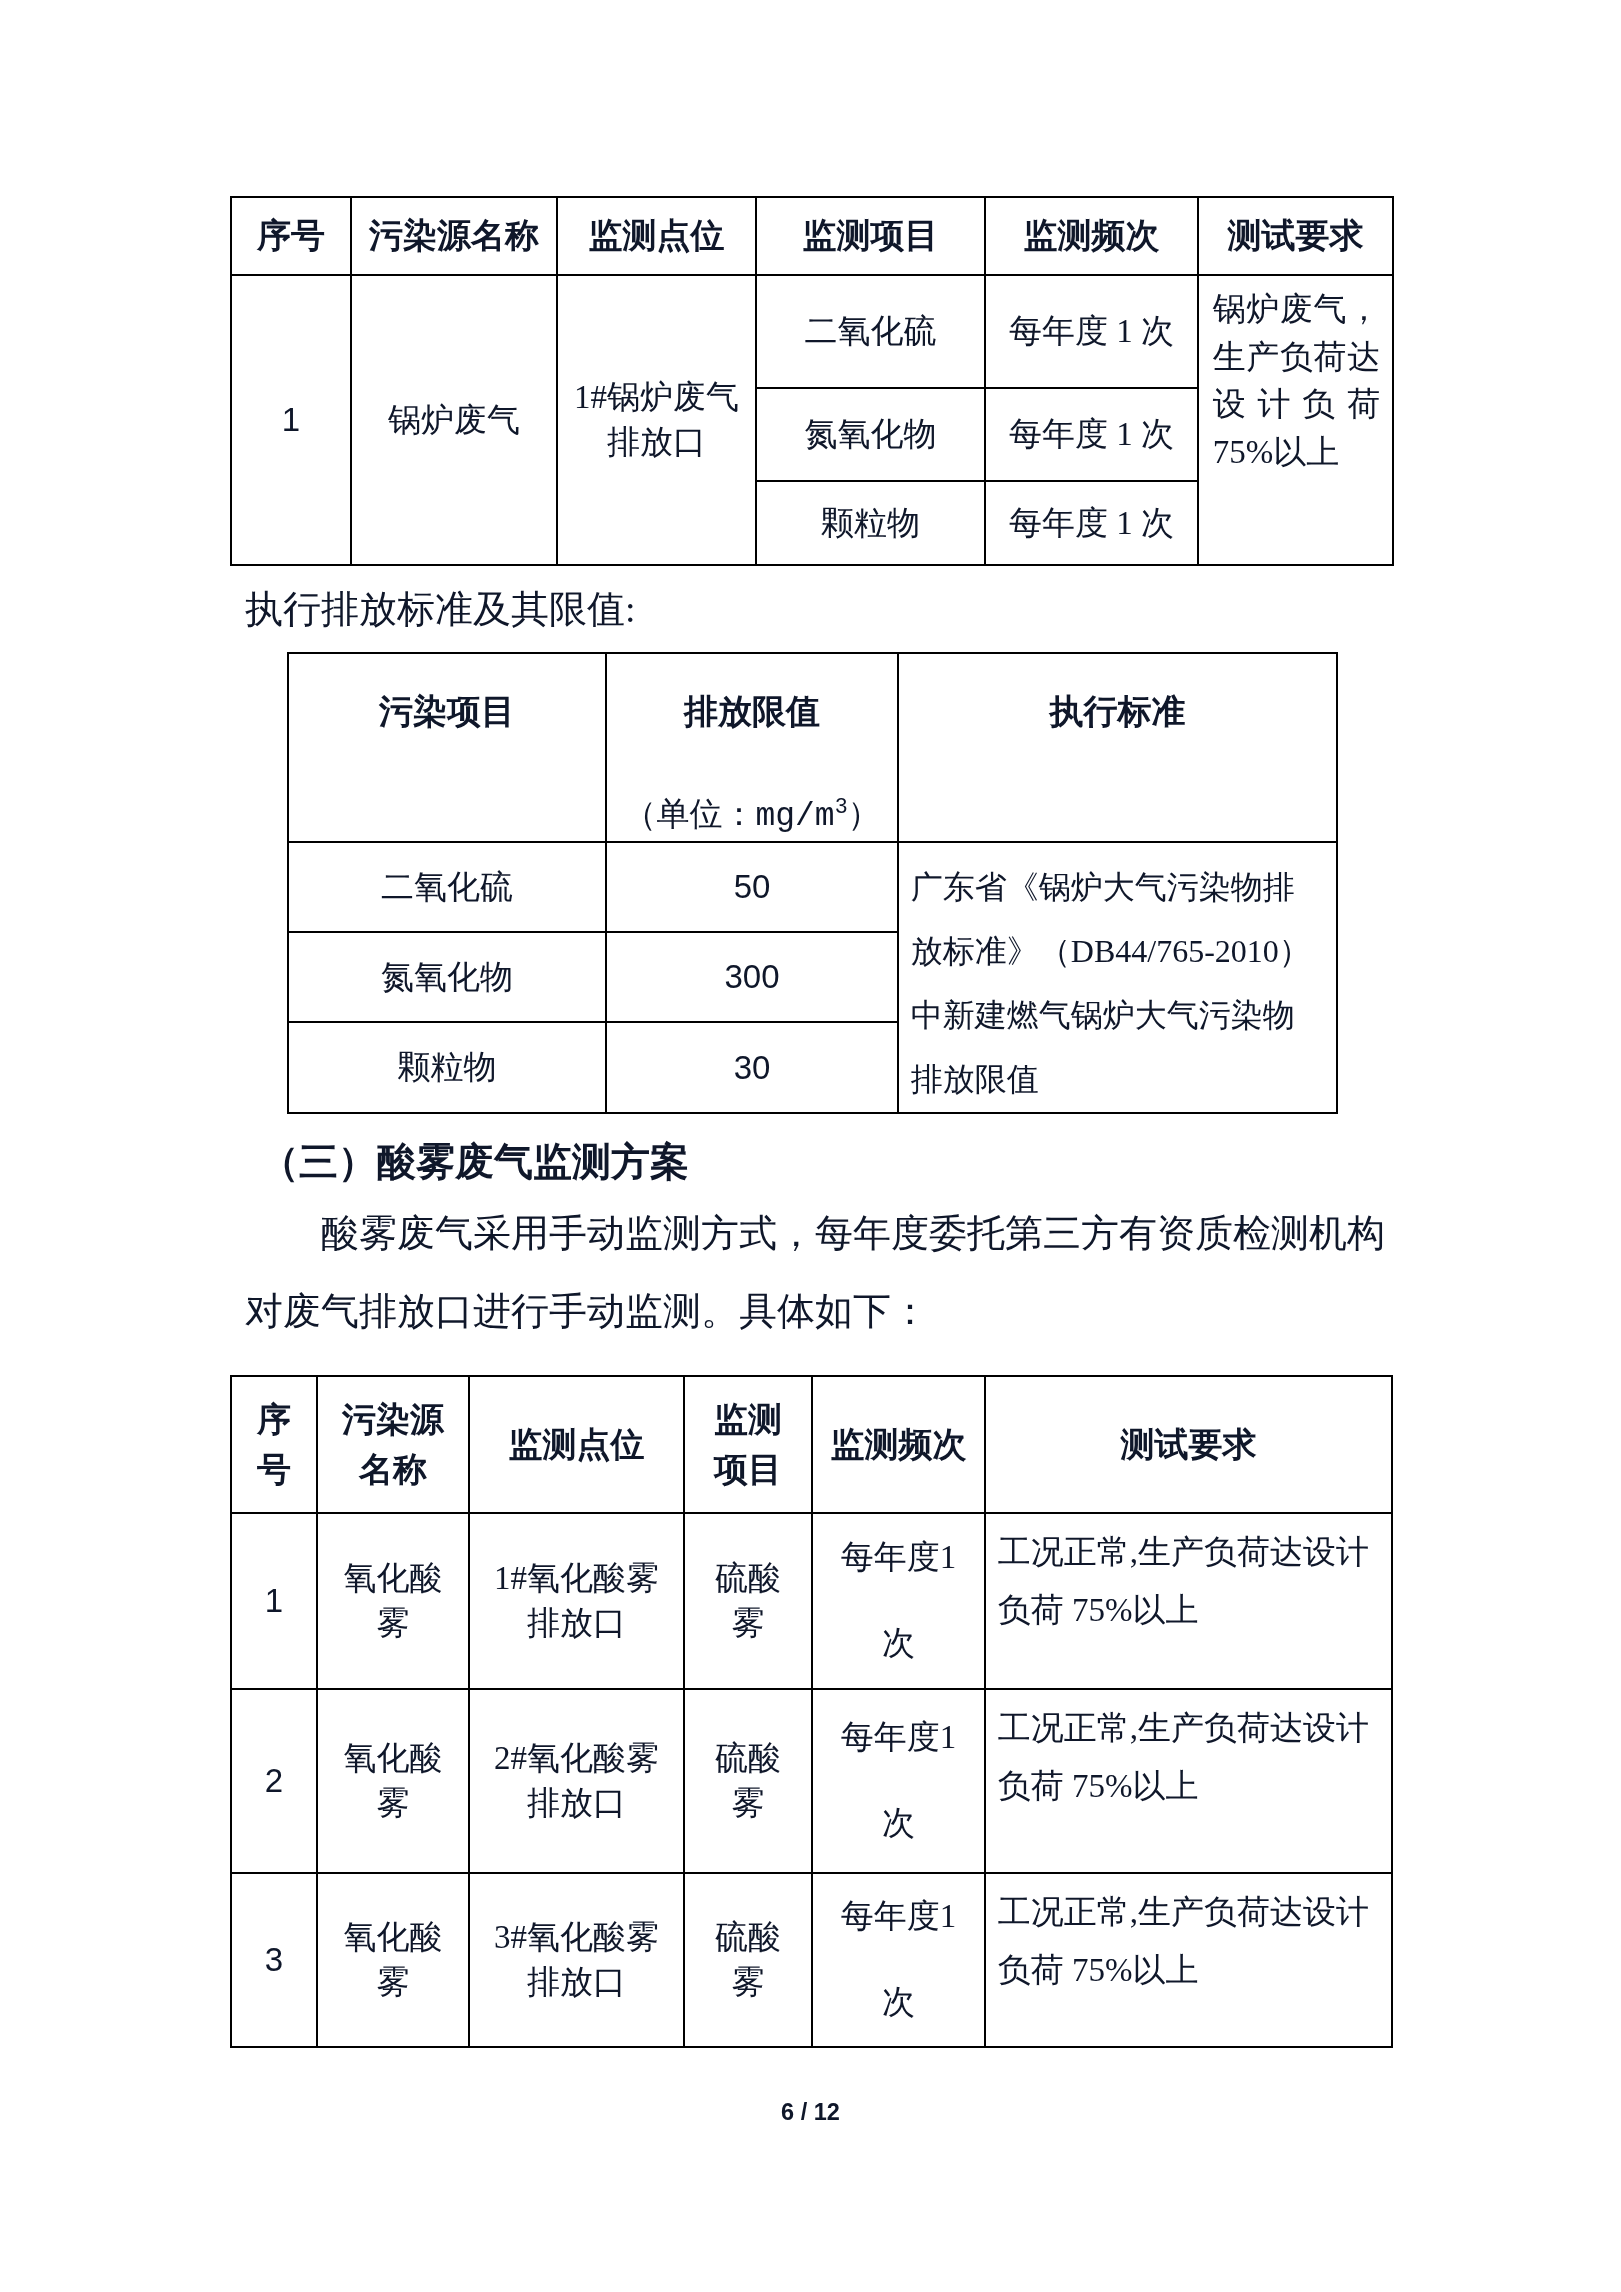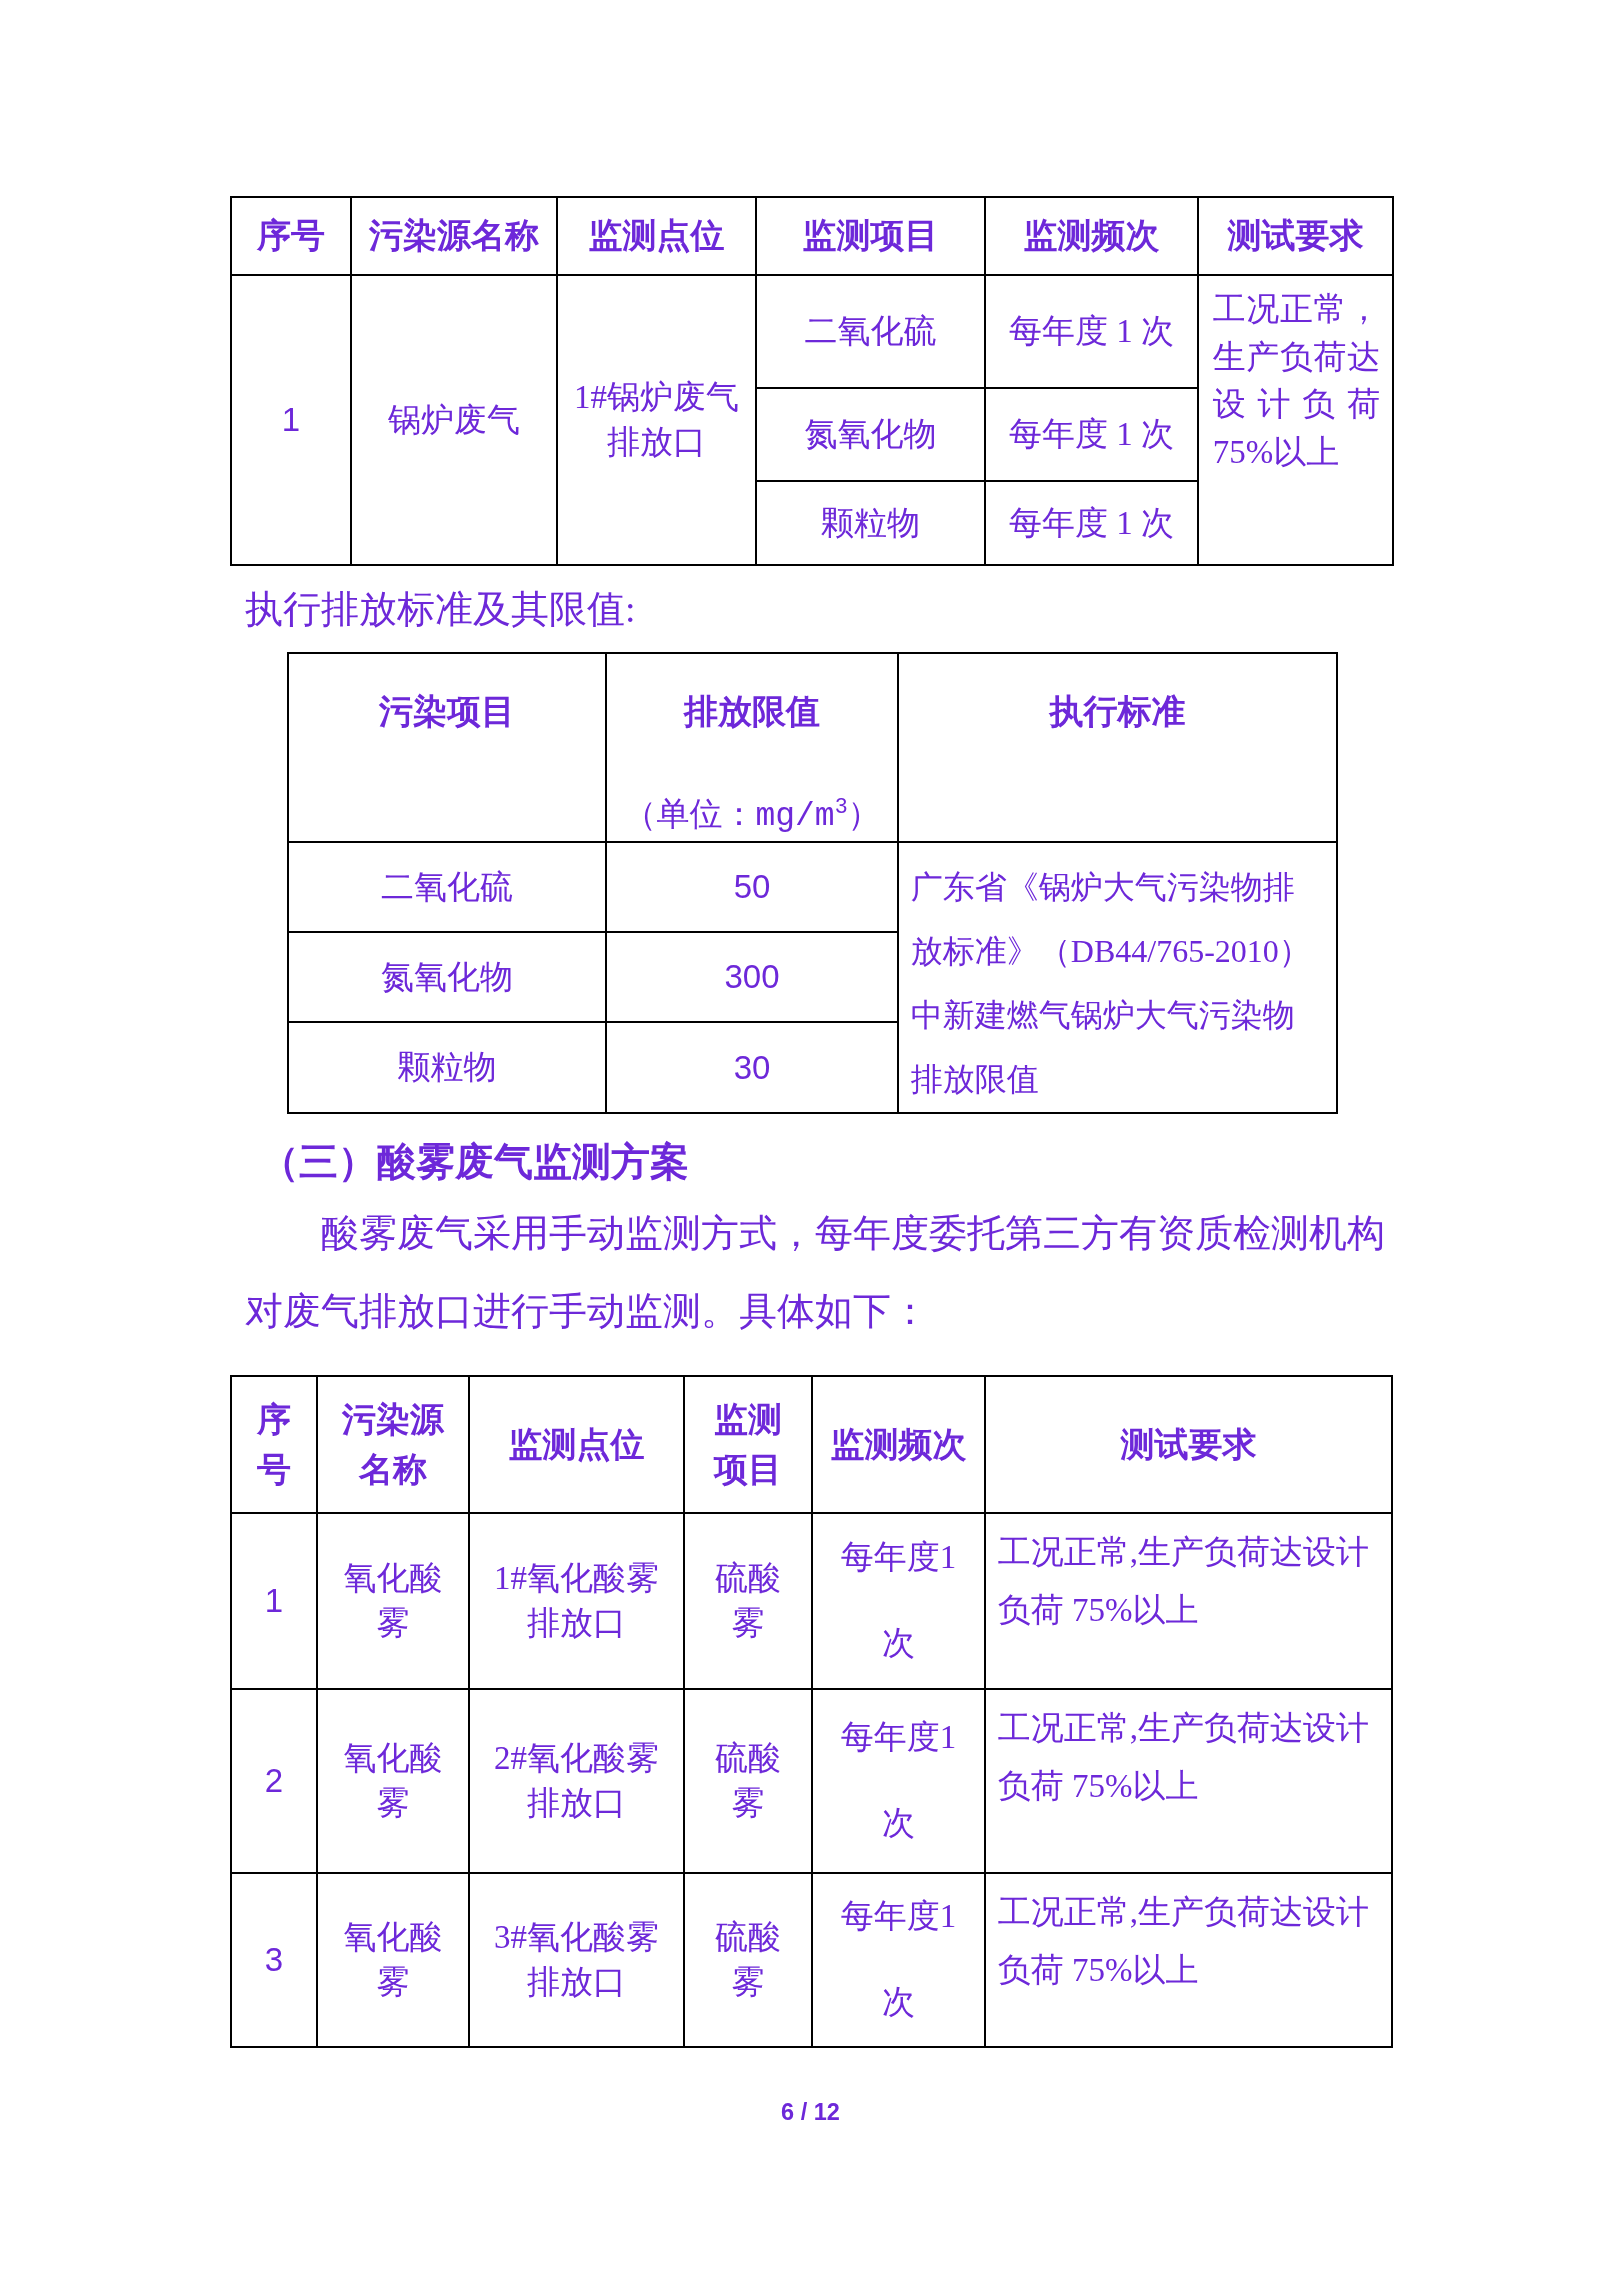--- a/index.html
+++ b/index.html
@@ -1,21 +1,21 @@
 <!DOCTYPE html>
 <html><head>
 <meta charset="utf-8">
 <style>
   html,body { margin:0; padding:0; background:#ffffff; }
   .page {
     position:relative;
     width:1621px; height:2293px;
     background:#ffffff;
     font-family:"Liberation Serif","DejaVu Serif",serif;
-    color:#6d28d9;
+    color:#0f172a;
     overflow:hidden;
   }
   table { border-collapse:collapse; table-layout:fixed; position:absolute; }
   th,td {
     border:2.9px solid #000;
     text-align:center; vertical-align:middle;
     font-size:33px; font-weight:normal;
     padding:0; overflow:hidden;
   }
   th { font-weight:bold; font-size:34px; line-height:1.45; }
@@ -100,21 +100,21 @@
       <th>监测项目</th>
       <th>监测频次</th>
       <th>测试要求</th>
     </tr>
     <tr class="r1">
       <td rowspan="3" class="num">1</td>
       <td rowspan="3">锅炉废气</td>
       <td rowspan="3" style="padding:0 9.8px;">1#锅炉废气排放口</td>
       <td>二氧化硫</td>
       <td>每年度 1 次</td>
-      <td rowspan="3" class="req">工况正常，生产负荷达设计负荷75%以上</td>
+      <td rowspan="3" class="req">锅炉废气，生产负荷达设计负荷75%以上</td>
     </tr>
     <tr class="r2">
       <td>氮氧化物</td>
       <td>每年度 1 次</td>
     </tr>
     <tr class="r3">
       <td>颗粒物</td>
       <td>每年度 1 次</td>
     </tr>
   </tbody>

